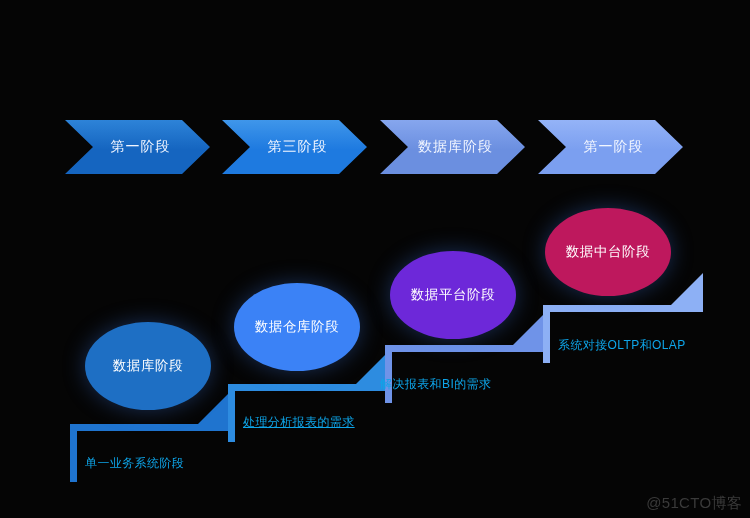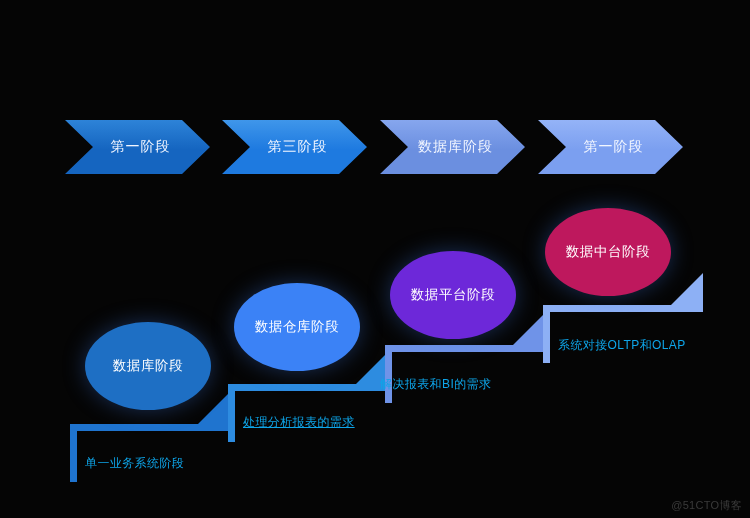--- a/index.html
+++ b/index.html
@@ -98,21 +98,21 @@
     letter-spacing: 0.4px;
     white-space: nowrap;
   }
 
   
   #watermark {
     position: absolute;
     right: 8px;
     bottom: 5px;
     color: #3a3a3a;
-    font-size: 11px;
+    font-size: 15px;
     letter-spacing: 0.3px;
     white-space: nowrap;
   }
 </style>
 </head>
 <body>
 
 <div id="slide">
 
 

